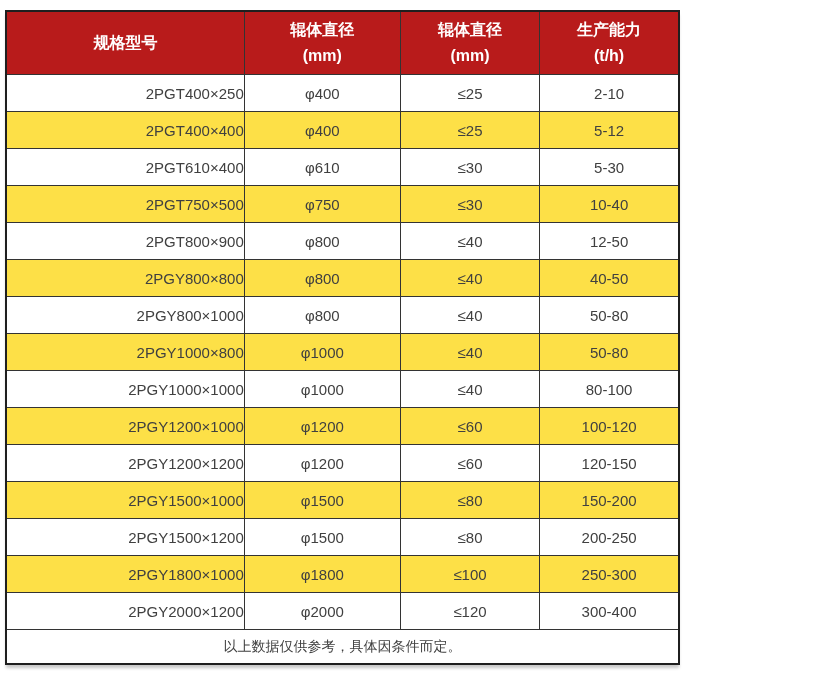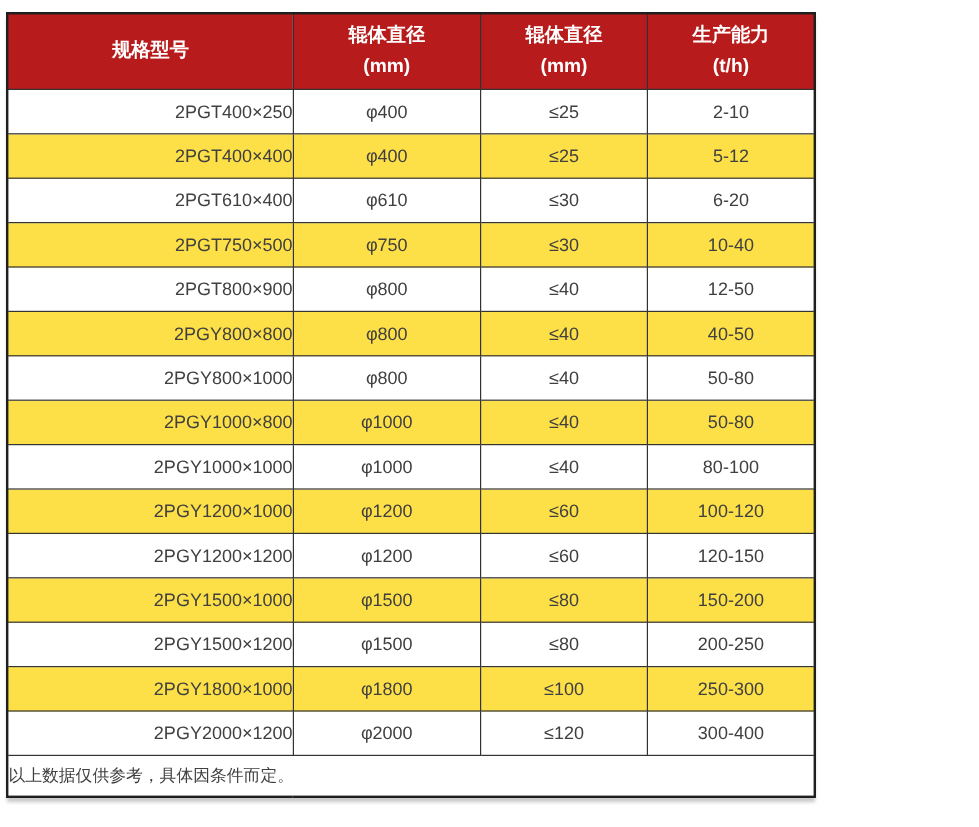--- a/index.html
+++ b/index.html
@@ -47,21 +47,21 @@
     background: #ffffff;
   }
   tbody td:first-child {
     text-align: right;
     padding-left: 4px;
   }
   tbody tr.row-alt td {
     background: #fde047;
   }
   tfoot td {
-    text-align: left;
+    text-align: center;
     font-size: 14px;
     height: 33px;
     color: #404040;
     background: #ffffff;
   }
   col.c1 { width: 35.4%; }
   col.c2 { width: 23.2%; }
   col.c3 { width: 20.7%; }
   col.c4 { width: 20.7%; }
 </style>
@@ -105,21 +105,21 @@
         <tr class="row-alt">
           <td>2PGT400×400</td>
           <td>φ400</td>
           <td>≤25</td>
           <td>5-12</td>
         </tr>
         <tr>
           <td>2PGT610×400</td>
           <td>φ610</td>
           <td>≤30</td>
-          <td>6-20</td>
+          <td>5-30</td>
         </tr>
         <tr class="row-alt">
           <td>2PGT750×500</td>
           <td>φ750</td>
           <td>≤30</td>
           <td>10-40</td>
         </tr>
         <tr>
           <td>2PGT800×900</td>
           <td>φ800</td>

